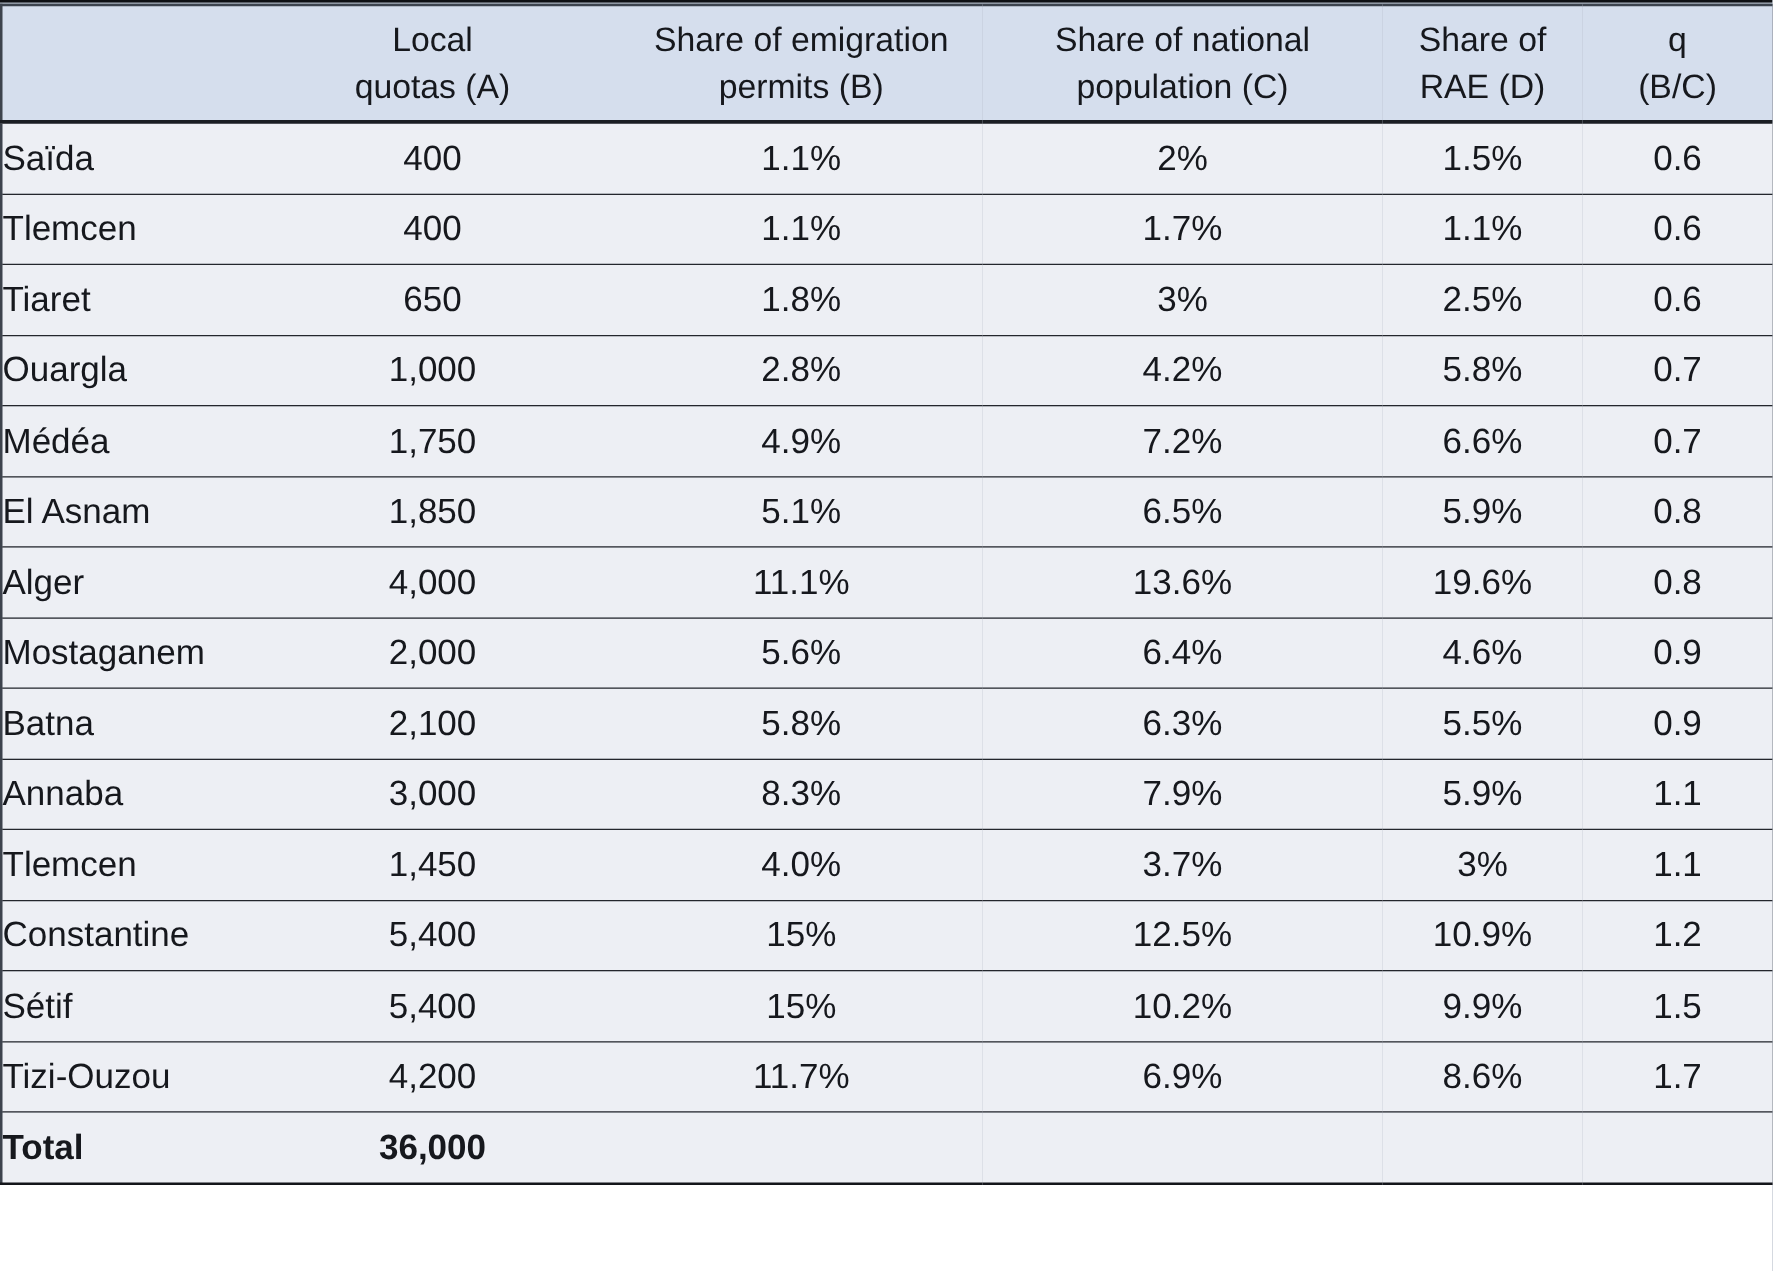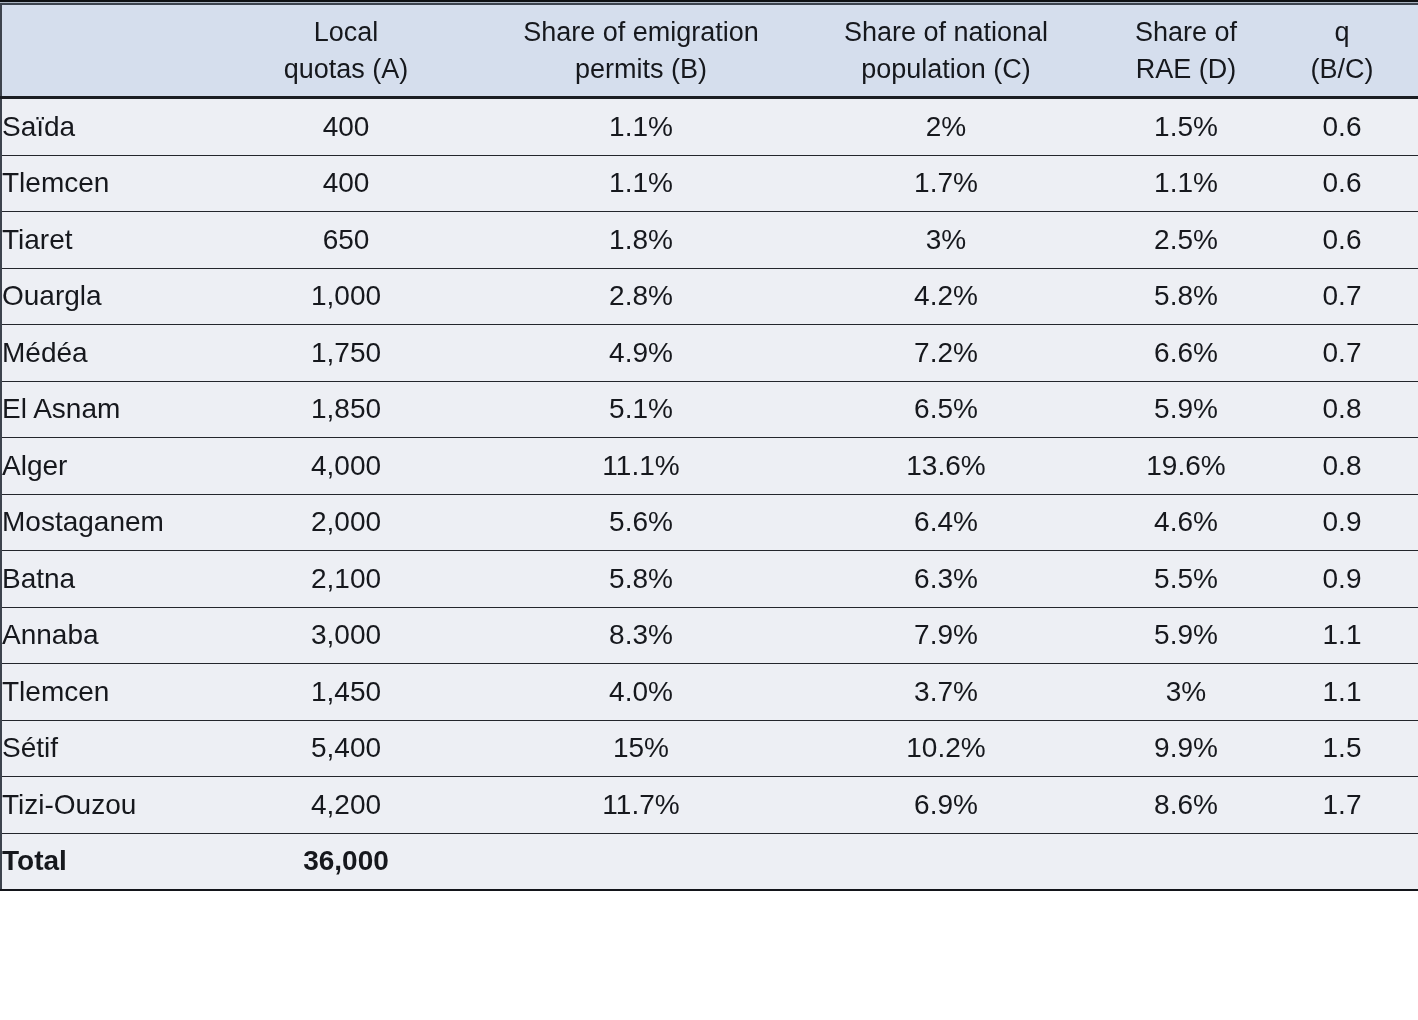--- a/index.html
+++ b/index.html
@@ -188,20 +188,28 @@
       </tr>
       <tr>
         <td class="c-name">Tlemcen</td>
         <td class="c-a">1,450</td>
         <td class="c-b">4.0%</td>
         <td class="c-c">3.7%</td>
         <td class="c-d">3%</td>
         <td class="c-q">1.1</td>
       </tr>
       <tr>
+        <td class="c-name">Constantine</td>
+        <td class="c-a">5,400</td>
+        <td class="c-b">15%</td>
+        <td class="c-c">12.5%</td>
+        <td class="c-d">10.9%</td>
+        <td class="c-q">1.2</td>
+      </tr>
+      <tr>
         <td class="c-name">Sétif</td>
         <td class="c-a">5,400</td>
         <td class="c-b">15%</td>
         <td class="c-c">10.2%</td>
         <td class="c-d">9.9%</td>
         <td class="c-q">1.5</td>
       </tr>
       <tr>
         <td class="c-name">Tizi-Ouzou</td>
         <td class="c-a">4,200</td>

